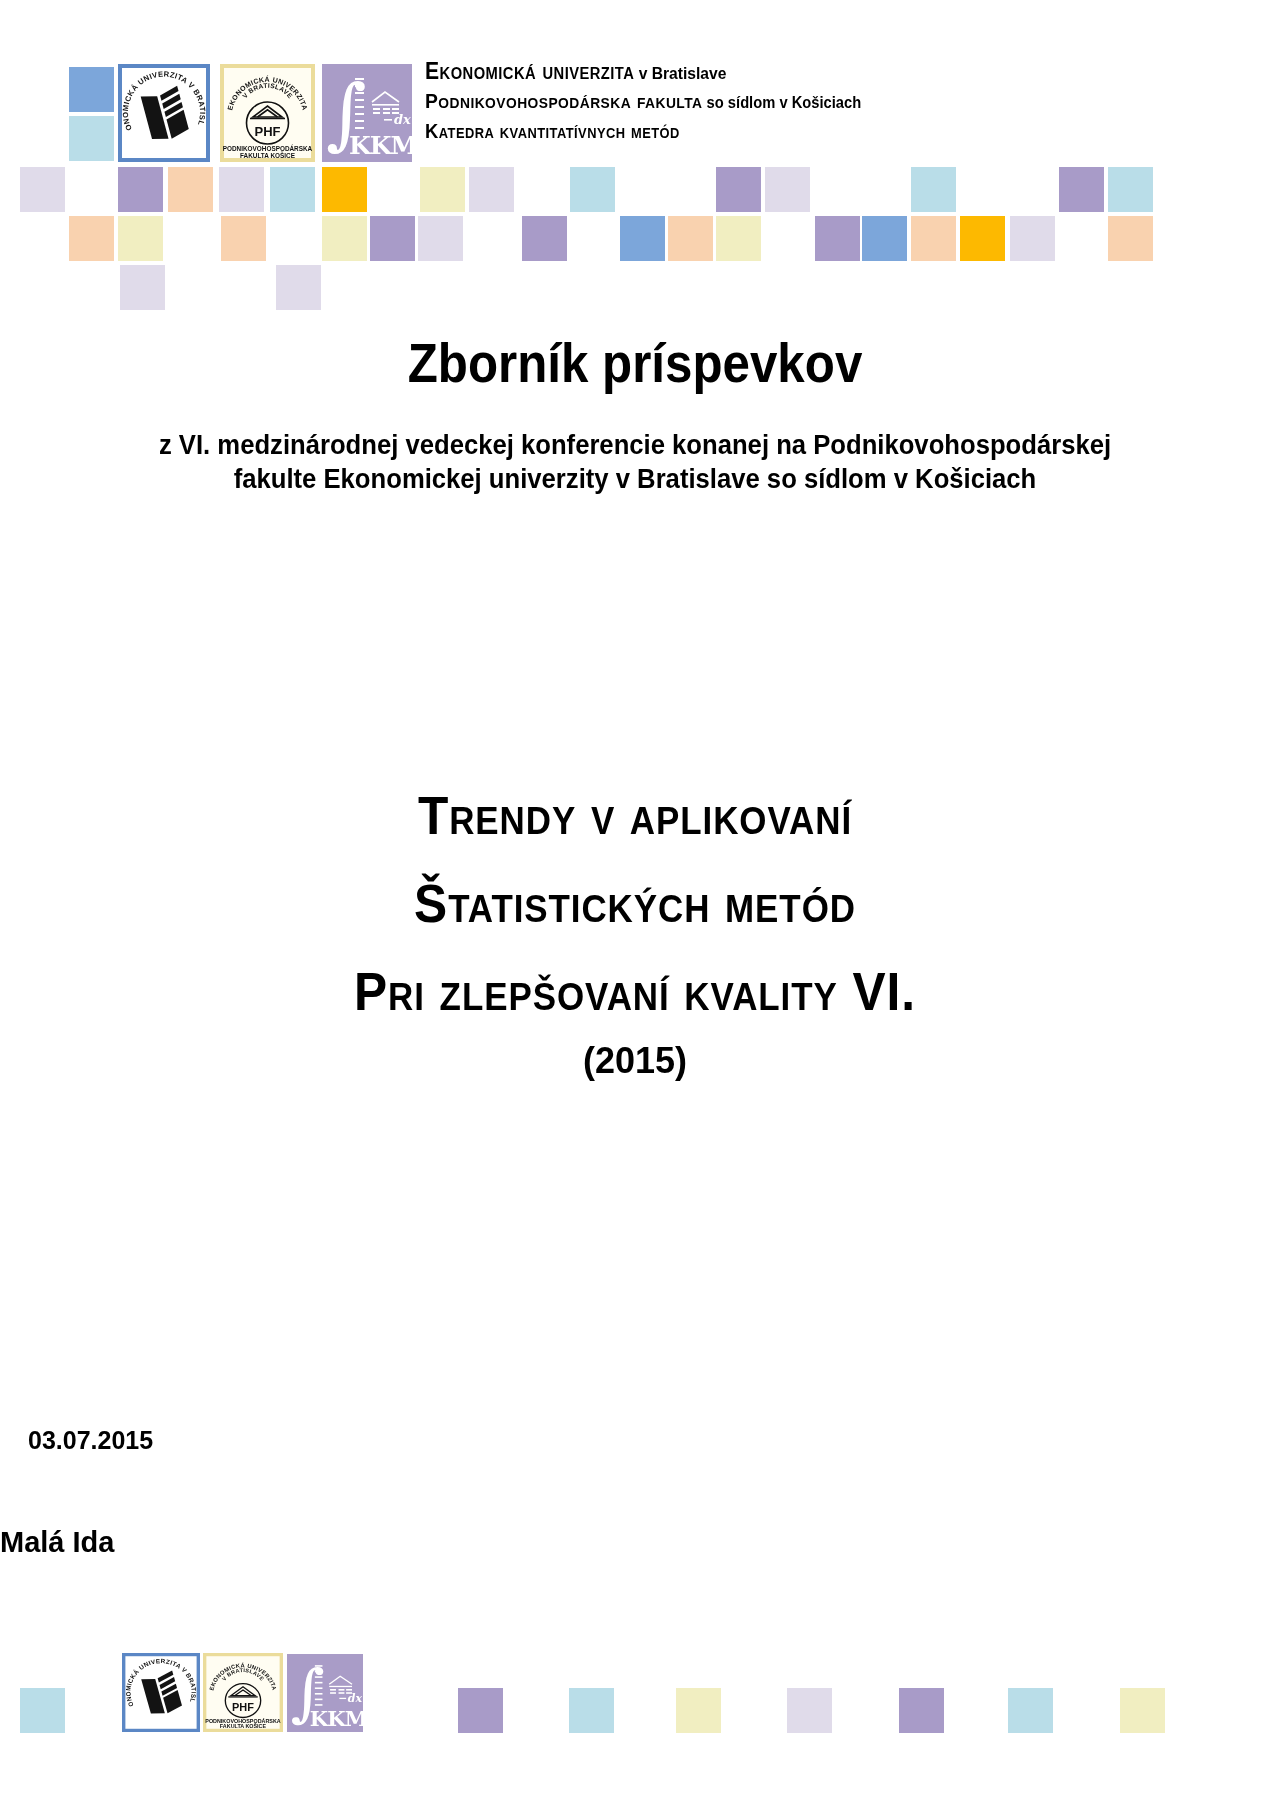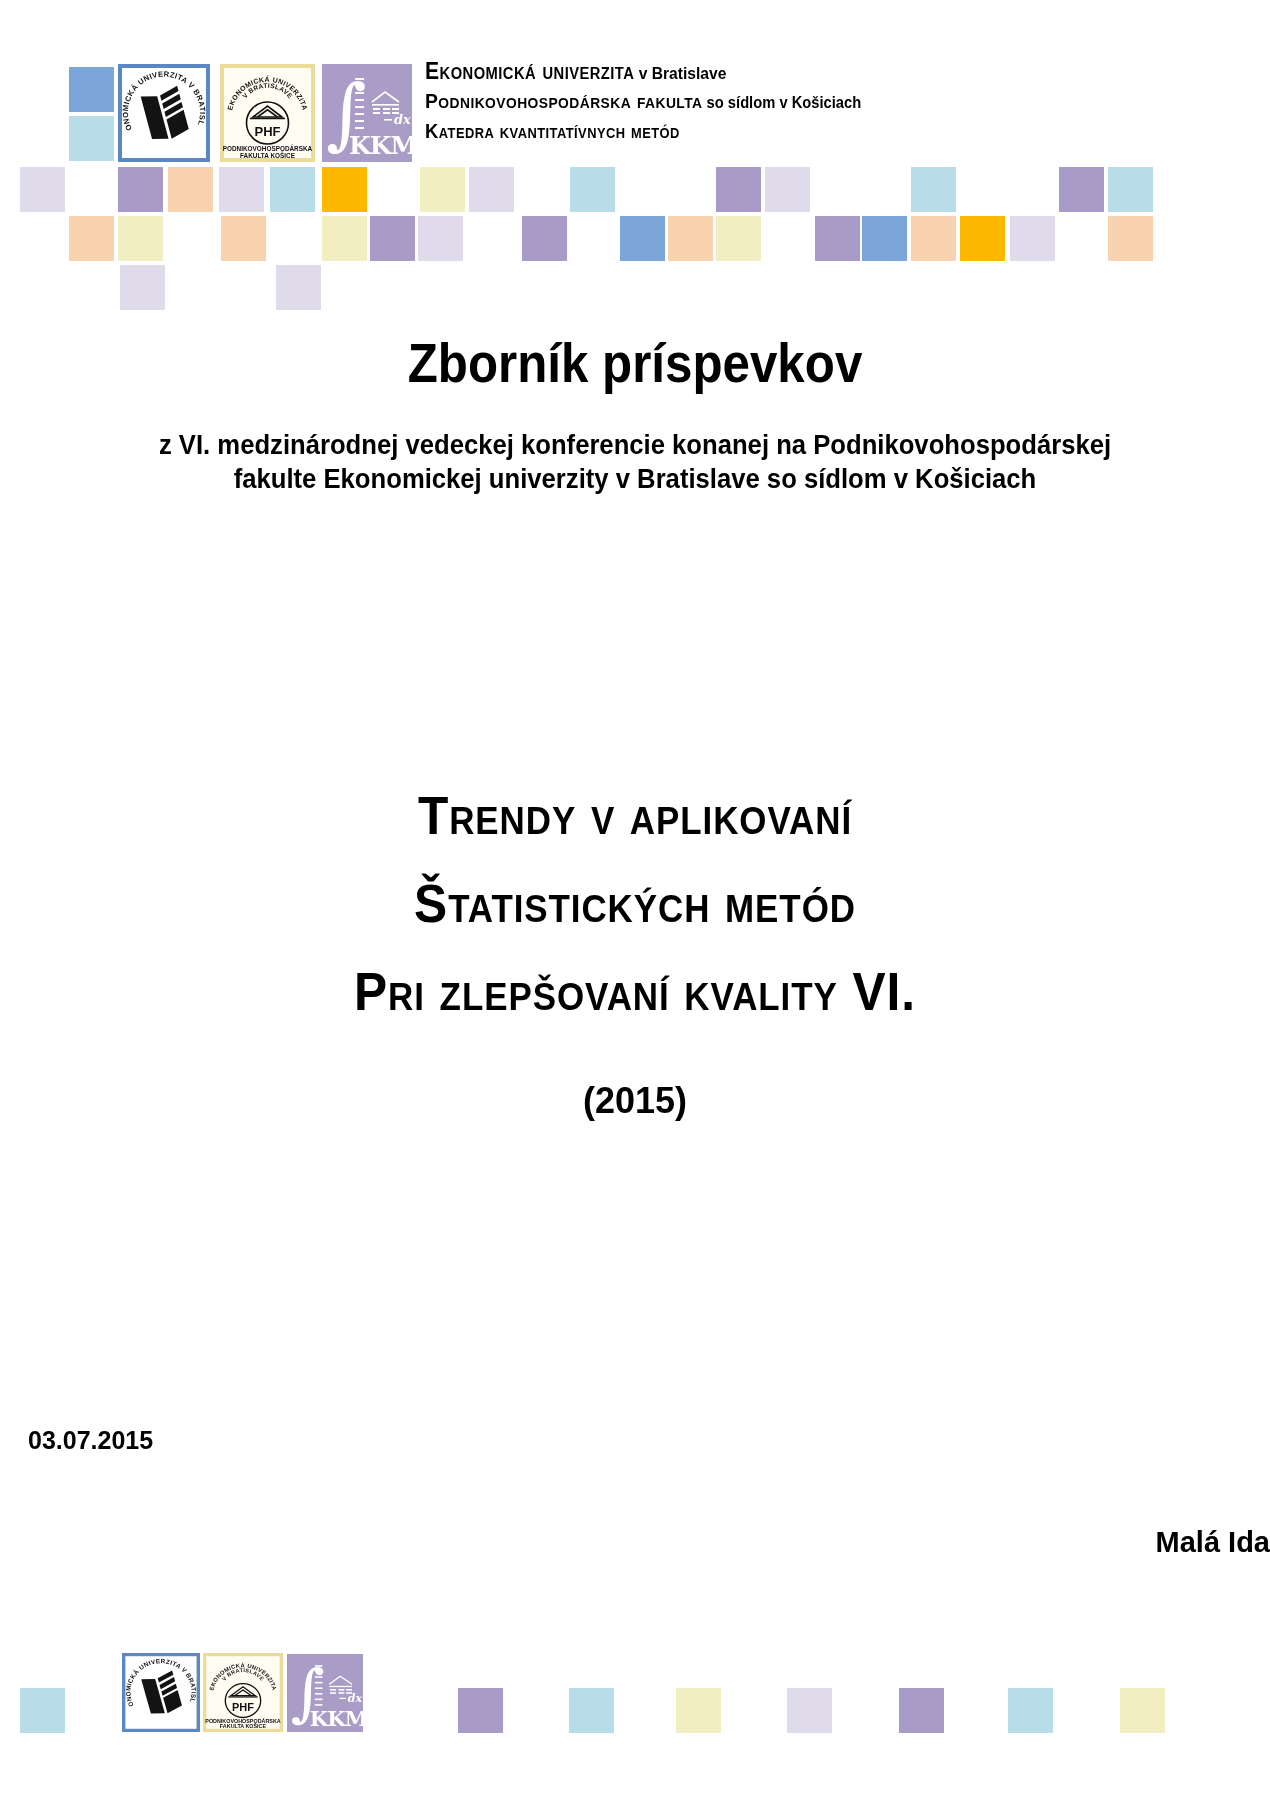--- a/index.html
+++ b/index.html
@@ -17,23 +17,23 @@
   .hdr-l2 .rest{font-size:16px;}
   .hdr-l3 .sc{font-size:20px;}
   
   .booktitle{position:absolute;left:0;top:330px;width:1270px;text-align:center;
              font-size:56px;font-weight:bold;transform:scaleX(.88);transform-origin:50% 50%;}
   .subtitle{position:absolute;left:0;top:428px;width:1270px;text-align:center;
             font-size:27px;font-weight:bold;line-height:34px;transform:scaleX(.95);transform-origin:50% 50%;}
   .maintitle{position:absolute;left:0;top:771px;width:1270px;text-align:center;
              font-weight:bold;font-size:54px;line-height:88px;font-variant:small-caps;
              transform:scaleX(.92);transform-origin:50% 50%;letter-spacing:1px;}
-  .year{position:absolute;left:0;top:1080px;width:1270px;text-align:center;font-size:36px;font-weight:bold;}
+  .year{position:absolute;left:0;top:1040px;width:1270px;text-align:center;font-size:36px;font-weight:bold;}
   .date{position:absolute;left:0;top:1426px;width:1270px;text-align:left;font-size:25px;font-weight:bold;padding-left:28px;}
-  .place{position:absolute;left:0;top:1520px;width:1270px;text-align:right;font-size:29px;font-weight:bold;line-height:45px;}
+  .place{position:absolute;left:0;top:1520px;width:1270px;text-align:left;font-size:29px;font-weight:bold;line-height:45px;}
   svg text{font-family:"Liberation Sans",sans-serif;}
   svg .serif{font-family:"DejaVu Serif","Liberation Serif",serif;}
 </style>
 </head>
 <body>
 
 <div class="page">
 
   <div class="abs" style="left:0;top:0;width:100%;height:100%;">
       <div class="sq" style="left: 69px; top: 67px; width: 45px; height: 45px; background: rgb(124, 166, 218);"></div>

